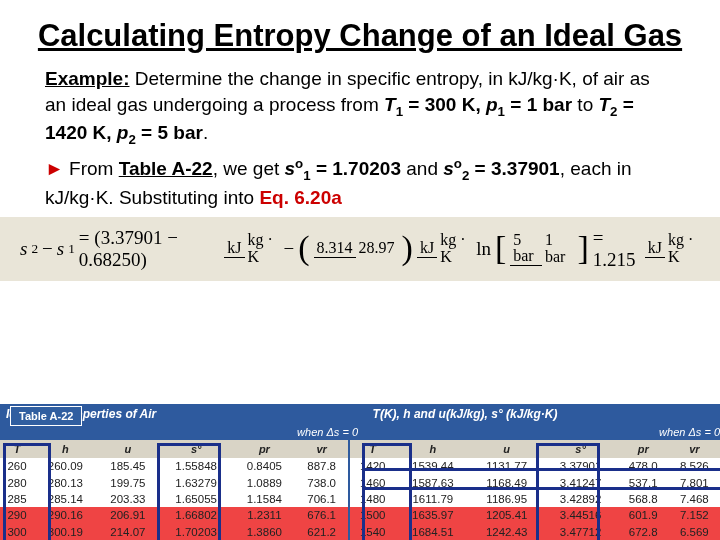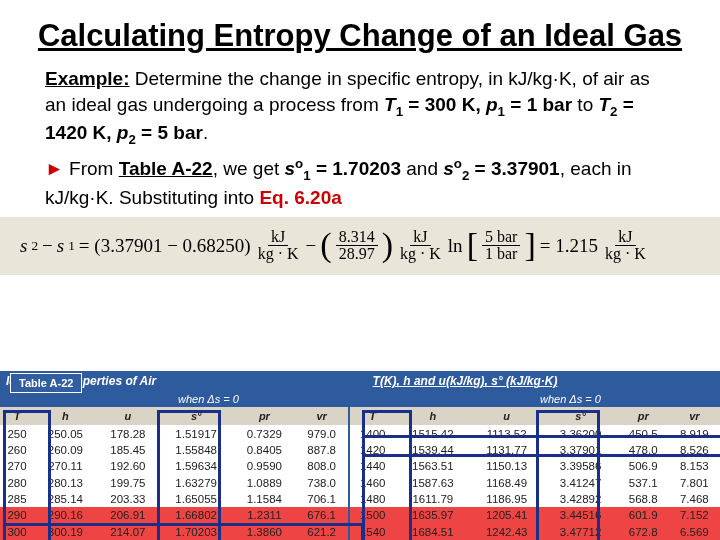--- a/index.html
+++ b/index.html
@@ -37,21 +37,21 @@
   .equation-row {
     background: #e9e5d8;
     margin: 6px 0 0 0;
     padding: 10px 20px;
     font-family: "Times New Roman", serif;
     font-size: 19px;
     display: flex;
     align-items: center;
     gap: 4px;
   }
-  .frac { display: inline-flex; flex-direction: column; align-items: center; font-size: 16px; line-height: 1.05; vertical-align: middle; }
+  .frac { display: inline-flex; align-items: center; font-size: 16px; line-height: 1.05; vertical-align: middle; }
   .frac .num { border-bottom: 1px solid #000; padding: 0 3px; }
   .frac .den { padding: 0 3px; }
   .bigparen { font-size: 34px; font-weight: normal; position: relative; top: -1px; }
   .bigbrack { font-size: 34px; position: relative; top: -1px; }
 
   .table-wrap {
     position: absolute;
     bottom: 0;
     left: 0;
     width: 720px;
@@ -60,41 +60,41 @@
     background: #2e5a9e;
     color: #fff;
     font-size: 12px;
     padding: 3px 6px;
     font-weight: bold;
     font-style: italic;
     display: flex;
     align-items: flex-start;
   }
   .table-header-left { flex: 0 0 210px; }
-  .table-header-mid { flex: 1; text-align: center; text-decoration: underline; }
+  .table-header-mid { flex: 1; text-align: center; }
   .table-label {
     position: absolute;
     top: 2px;
     left: 10px;
     background: #305ea0;
     border: 1px solid #fff;
     color: #fff;
     font-size: 11px;
     font-weight: bold;
     padding: 3px 8px;
     z-index: 10;
   }
   .sub-header {
     display: flex;
     background: #2e5a9e;
     color: #fff;
     font-size: 11px;
     font-style: italic;
   }
-  .sub-header > div { text-align: left; padding: 2px 0; }
+  .sub-header > div { text-align: right; padding: 2px 0; }
   table.air {
     border-collapse: collapse;
     width: 100%;
     font-size: 11.5px;
     color: #222;
   }
   table.air th {
     background: #d9d4c6;
     font-style: italic;
     font-weight: bold;
@@ -192,60 +192,32 @@
           <th class="col-split">T</th>
           <th>h</th>
           <th>u</th>
           <th>s°</th>
           <th>pr</th>
           <th>vr</th>
         </tr>
       </thead>
     <tbody id="air-body">
         <tr>
-          <td>250</td>
-          <td>250.05</td>
-          <td>178.28</td>
-          <td>1.51917</td>
-          <td>0.7329</td>
-          <td>979.0</td>
-          <td class="col-split">1400</td>
-          <td>1515.42</td>
-          <td>1113.52</td>
-          <td>3.36200</td>
-          <td>450.5</td>
-          <td>8.919</td>
-        </tr>
-        <tr>
           <td>260</td>
           <td>260.09</td>
           <td>185.45</td>
           <td>1.55848</td>
           <td>0.8405</td>
           <td>887.8</td>
           <td class="col-split">1420</td>
           <td>1539.44</td>
           <td>1131.77</td>
           <td>3.37901</td>
           <td>478.0</td>
           <td>8.526</td>
-        </tr>
-        <tr>
-          <td>270</td>
-          <td>270.11</td>
-          <td>192.60</td>
-          <td>1.59634</td>
-          <td>0.9590</td>
-          <td>808.0</td>
-          <td class="col-split">1440</td>
-          <td>1563.51</td>
-          <td>1150.13</td>
-          <td>3.39586</td>
-          <td>506.9</td>
-          <td>8.153</td>
         </tr>
         <tr>
           <td>280</td>
           <td>280.13</td>
           <td>199.75</td>
           <td>1.63279</td>
           <td>1.0889</td>
           <td>738.0</td>
           <td class="col-split">1460</td>
           <td>1587.63</td>

